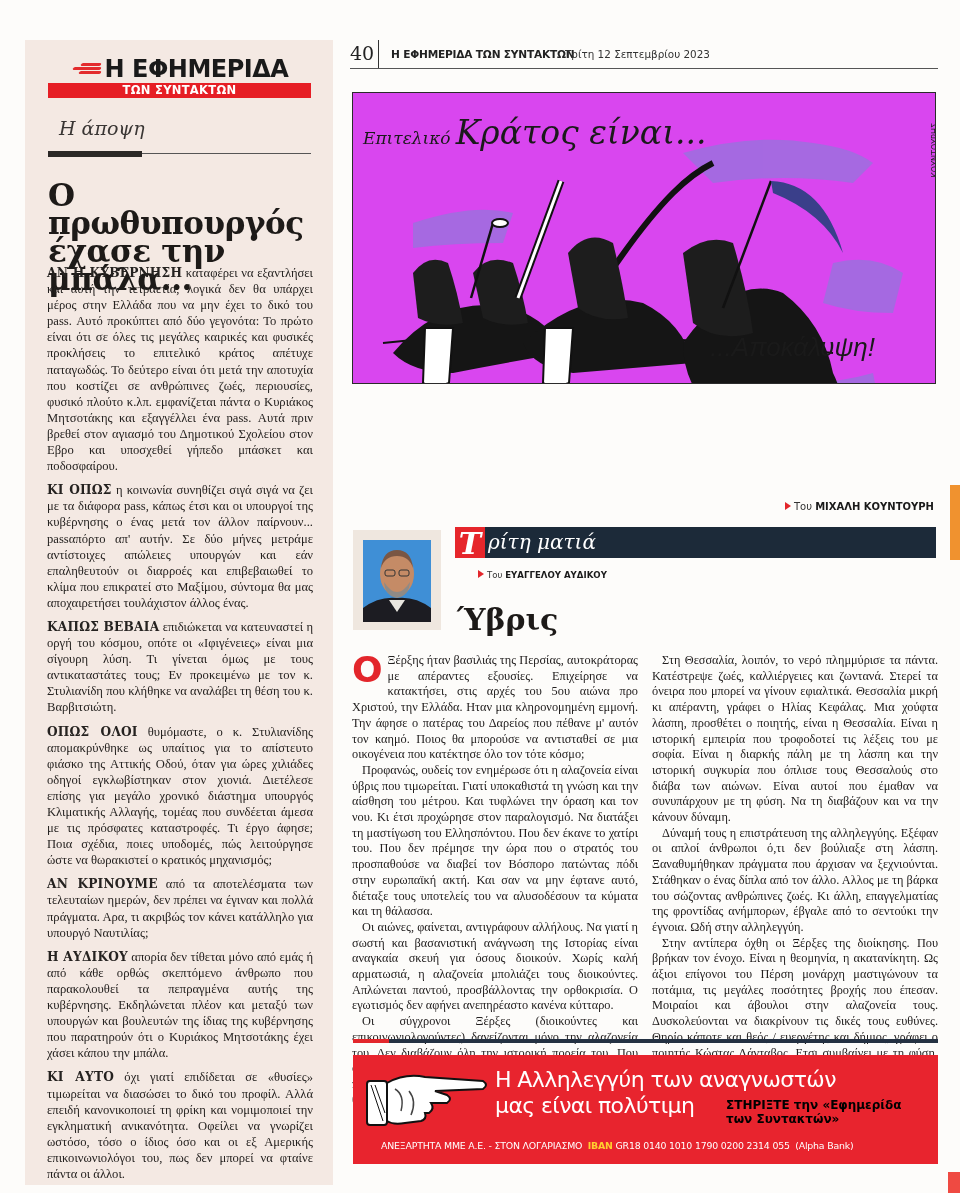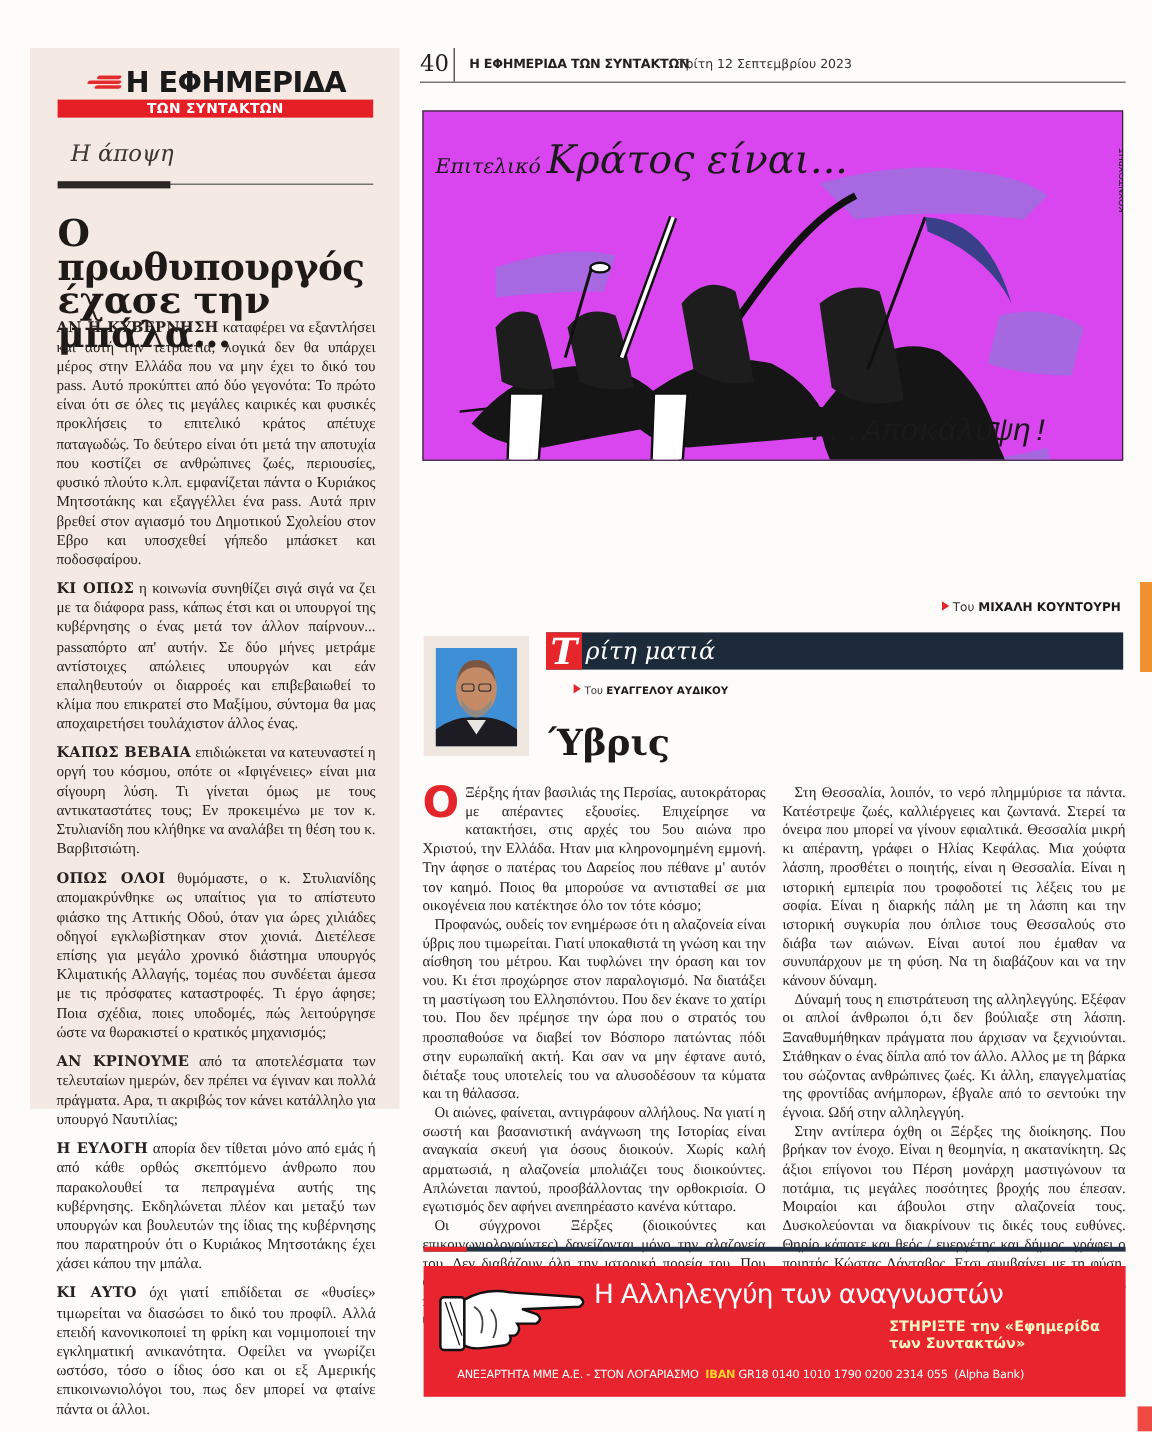--- a/index.html
+++ b/index.html
@@ -1,21 +1,21 @@
 <!DOCTYPE html>
 <html><head>
 <meta charset="utf-8">
 <style>
   * { box-sizing: border-box; margin: 0; padding: 0; }
   html, body { width: 960px; height: 1193px; background: #fdfcfa; overflow: hidden; }
   body { position: relative; font-family: "DejaVu Serif", serif; color: #1f1c1a; }
 
   
   .left-col {
-    position: absolute; left: 25px; top: 40px; width: 308px; height: 884px;
+    position: absolute; left: 25px; top: 40px; width: 308px; height: 1145px;
     background: #f4e9e3;
   }
   .logo { position: absolute; left: 23px; top: 15px; width: 263px; }
   .logo-top { display: flex; align-items: center; justify-content: center; height: 28px; }
   .logo-speed { width: 30px; height: 14px; margin-right: 4px; position: relative; }
   .logo-speed span { position: absolute; right: 0; height: 3px; background: #e32b2d; border-radius: 2px; transform: skewX(-25deg); }
   .logo-name {
     font-family: "DejaVu Sans", sans-serif; font-weight: 900; font-size: 24px;
     color: #1a1a1a; letter-spacing: -0.5px; line-height: 28px;
   }
@@ -65,21 +65,21 @@
     border: 1.5px solid #2b2b2b; background: #d946ef; overflow: hidden;
   }
   .cartoon svg { position: absolute; left: 0; top: 0; }
   .cartoon-cap-top {
     position: absolute; left: 10px; top: 20px; font-family: "DejaVu Serif", serif; font-style: italic;
     color: #1a1a1a;
   }
   .cartoon-cap-top .small { font-size: 17px; }
   .cartoon-cap-top .big { font-size: 33px; }
   .cartoon-cap-bottom {
-    position: absolute; right: 60px; bottom: 8px; font-family: Liberation Mono, monospace; font-style: italic;
+    position: absolute; right: 60px; bottom: 20px; font-family: Liberation Sans, sans-serif; font-style: italic;
     font-size: 26px; color: #1a1a1a;
   }
   .cartoon-sign {
     position: absolute; right: 4px; top: 30px; font-family: "DejaVu Sans", sans-serif; font-size: 8px;
     transform: rotate(-90deg); transform-origin: right top; color: #222; white-space: nowrap;
   }
   .cartoon-credit {
     position: absolute; right: 26px; top: 501px; font-family: "DejaVu Sans", sans-serif; font-size: 10px; color: #333;
   }
   .cartoon-credit b { font-weight: bold; color: #1a1a1a; }
@@ -130,21 +130,21 @@
   .promo-hand { position: absolute; left: 12px; top: 10px; }
   .promo-line1 {
     position: absolute; left: 142px; top: 12px; color: #fff; font-family: "DejaVu Sans", sans-serif; font-size: 22px;
     letter-spacing: -0.6px; white-space: nowrap;
   }
   .promo-line2 {
     position: absolute; left: 142px; top: 38px; color: #fff; font-family: "DejaVu Sans", sans-serif; font-size: 22px;
     letter-spacing: -0.6px; white-space: nowrap;
   }
   .promo-cta {
-    position: absolute; left: 388px; top: 43px; width: 205px; color: #fef9c3; font-family: "DejaVu Sans", sans-serif;
+    position: absolute; left: 373px; top: 43px; width: 205px; color: #000000; font-family: "DejaVu Sans", sans-serif;
     font-weight: bold; font-size: 12px; line-height: 14px;
   }
   .promo-foot {
     position: absolute; left: 28px; top: 85px; color: #fff; font-family: "DejaVu Sans", sans-serif; font-size: 9.4px;
     white-space: nowrap; letter-spacing: -0.2px;
   }
   .promo-foot .iban { color: #ffcf2f; font-weight: bold; }
 
   
   .edge-orange { position: absolute; left: 950px; top: 485px; width: 10px; height: 75px; background: #f0922f; }
@@ -171,21 +171,21 @@
   <div class="section-rule-bar"></div>
 
   <h1 class="op-title">Ο πρωθυπουργός έχασε την μπάλα...</h1>
 
   <div class="op-body">
     <p><span class="lead">ΑΝ Η ΚΥΒΕΡΝΗΣΗ</span><span> καταφέρει να εξαντλήσει και αυτή την τετραετία, λογικά δεν θα υπάρχει μέρος στην Ελλάδα που να μην έχει το δικό του pass. Αυτό προκύπτει από δύο γεγονότα: Το πρώτο είναι ότι σε όλες τις μεγάλες καιρικές και φυσικές προκλήσεις το επιτελικό κράτος απέτυχε παταγωδώς. Το δεύτερο είναι ότι μετά την αποτυχία που κοστίζει σε ανθρώπινες ζωές, περιουσίες, φυσικό πλούτο κ.λπ. εμφανίζεται πάντα ο Κυριάκος Μητσοτάκης και εξαγγέλλει ένα pass. Αυτά πριν βρεθεί στον αγιασμό του Δημοτικού Σχολείου στον Εβρο και υποσχεθεί γήπεδο μπάσκετ και ποδοσφαίρου.</span></p>
     <p><span class="lead">ΚΙ ΟΠΩΣ</span><span> η κοινωνία συνηθίζει σιγά σιγά να ζει με τα διάφορα pass, κάπως έτσι και οι υπουργοί της κυβέρνησης ο ένας μετά τον άλλον παίρνουν... passαπόρτο απ' αυτήν. Σε δύο μήνες μετράμε αντίστοιχες απώλειες υπουργών και εάν επαληθευτούν οι διαρροές και επιβεβαιωθεί το κλίμα που επικρατεί στο Μαξίμου, σύντομα θα μας αποχαιρετήσει τουλάχιστον άλλος ένας.</span></p>
     <p><span class="lead">ΚΑΠΩΣ ΒΕΒΑΙΑ</span><span> επιδιώκεται να κατευναστεί η οργή του κόσμου, οπότε οι «Ιφιγένειες» είναι μια σίγουρη λύση. Τι γίνεται όμως με τους αντικαταστάτες τους; Εν προκειμένω με τον κ. Στυλιανίδη που κλήθηκε να αναλάβει τη θέση του κ. Βαρβιτσιώτη.</span></p>
     <p><span class="lead">ΟΠΩΣ ΟΛΟΙ</span><span> θυμόμαστε, ο κ. Στυλιανίδης απομακρύνθηκε ως υπαίτιος για το απίστευτο φιάσκο της Αττικής Οδού, όταν για ώρες χιλιάδες οδηγοί εγκλωβίστηκαν στον χιονιά. Διετέλεσε επίσης για μεγάλο χρονικό διάστημα υπουργός Κλιματικής Αλλαγής, τομέας που συνδέεται άμεσα με τις πρόσφατες καταστροφές. Τι έργο άφησε; Ποια σχέδια, ποιες υποδομές, πώς λειτούργησε ώστε να θωρακιστεί ο κρατικός μηχανισμός;</span></p>
     <p><span class="lead">ΑΝ ΚΡΙΝΟΥΜΕ</span><span> από τα αποτελέσματα των τελευταίων ημερών, δεν πρέπει να έγιναν και πολλά πράγματα. Αρα, τι ακριβώς τον κάνει κατάλληλο για υπουργό Ναυτιλίας;</span></p>
-    <p><span class="lead">Η ΕΥΛΟΓΗ</span><span> απορία δεν τίθεται μόνο από εμάς ή από κάθε ορθώς σκεπτόμενο άνθρωπο που παρακολουθεί τα πεπραγμένα αυτής της κυβέρνησης. Εκδηλώνεται πλέον και μεταξύ των υπουργών και βουλευτών της ίδιας της κυβέρνησης που παρατηρούν ότι ο Κυριάκος Μητσοτάκης έχει χάσει κάπου την μπάλα.</span></p>
+    <p><span class="lead">Η ΑΥΔΙΚΟΥ</span><span> απορία δεν τίθεται μόνο από εμάς ή από κάθε ορθώς σκεπτόμενο άνθρωπο που παρακολουθεί τα πεπραγμένα αυτής της κυβέρνησης. Εκδηλώνεται πλέον και μεταξύ των υπουργών και βουλευτών της ίδιας της κυβέρνησης που παρατηρούν ότι ο Κυριάκος Μητσοτάκης έχει χάσει κάπου την μπάλα.</span></p>
     <p><span class="lead">ΚΙ ΑΥΤΟ</span><span> όχι γιατί επιδίδεται σε «θυσίες» τιμωρείται να διασώσει το δικό του προφίλ. Αλλά επειδή κανονικοποιεί τη φρίκη και νομιμοποιεί την εγκληματική ανικανότητα. Οφείλει να γνωρίζει ωστόσο, τόσο ο ίδιος όσο και οι εξ Αμερικής επικοινωνιολόγοι του, πως δεν μπορεί να φταίνε πάντα οι άλλοι.</span></p>
   </div>
 </div>
 
 <div class="pg-header">
   <span class="pg-number">40</span>
   <div class="pg-vrule"></div>
   <span class="pg-paper">Η ΕΦΗΜΕΡΙΔΑ ΤΩΝ ΣΥΝΤΑΚΤΩΝ</span>
   <span class="pg-date">Τρίτη 12 Σεπτεμβρίου 2023</span>
   <div class="pg-hrule"></div>
@@ -279,20 +279,21 @@
 <div class="promo-rule"></div>
 <div class="promo-rule-red"></div>
 <div class="promo">
   <svg class="promo-hand" width="125" height="68" viewBox="0 0 125 68">
     <rect x="2" y="16" width="20" height="44" rx="3" fill="#fff" stroke="#111" stroke-width="2"></rect>
     <path d="M6 20 L18 56 M10 20 L20 48" stroke="#111" stroke-width="1"></path>
     <path d="M22 18 Q40 8 60 12 L118 16 Q124 20 118 24 L70 26 L82 30 Q88 34 82 38 L66 38 Q70 44 64 48 L60 48 Q62 54 56 56 L40 58 Q28 60 22 56 Z" fill="#fff" stroke="#111" stroke-width="2"></path>
     <path d="M30 24 Q40 30 36 46 M44 26 Q52 36 46 50" stroke="#444" stroke-width="1.5" fill="none"></path>
   </svg>
   <div class="promo-line1">Η Αλληλεγγύη των αναγνωστών</div>
+  <div class="promo-line2">μας είναι πολύτιμη</div>
   <div class="promo-cta">ΣΤΗΡΙΞΤΕ την «Εφημερίδα των Συντακτών»</div>
   <div class="promo-foot">
     <span>ΑΝΕΞΑΡΤΗΤΑ ΜΜΕ Α.Ε. - ΣΤΟΝ ΛΟΓΑΡΙΑΣΜΟ</span>&nbsp;
     <span class="iban">IBAN</span>
     <span>GR18 0140 1010 1790 0200 2314 055</span>&nbsp;
     <span>(Alpha Bank)</span>
   </div>
 </div>
 
 <div class="edge-orange"></div>

